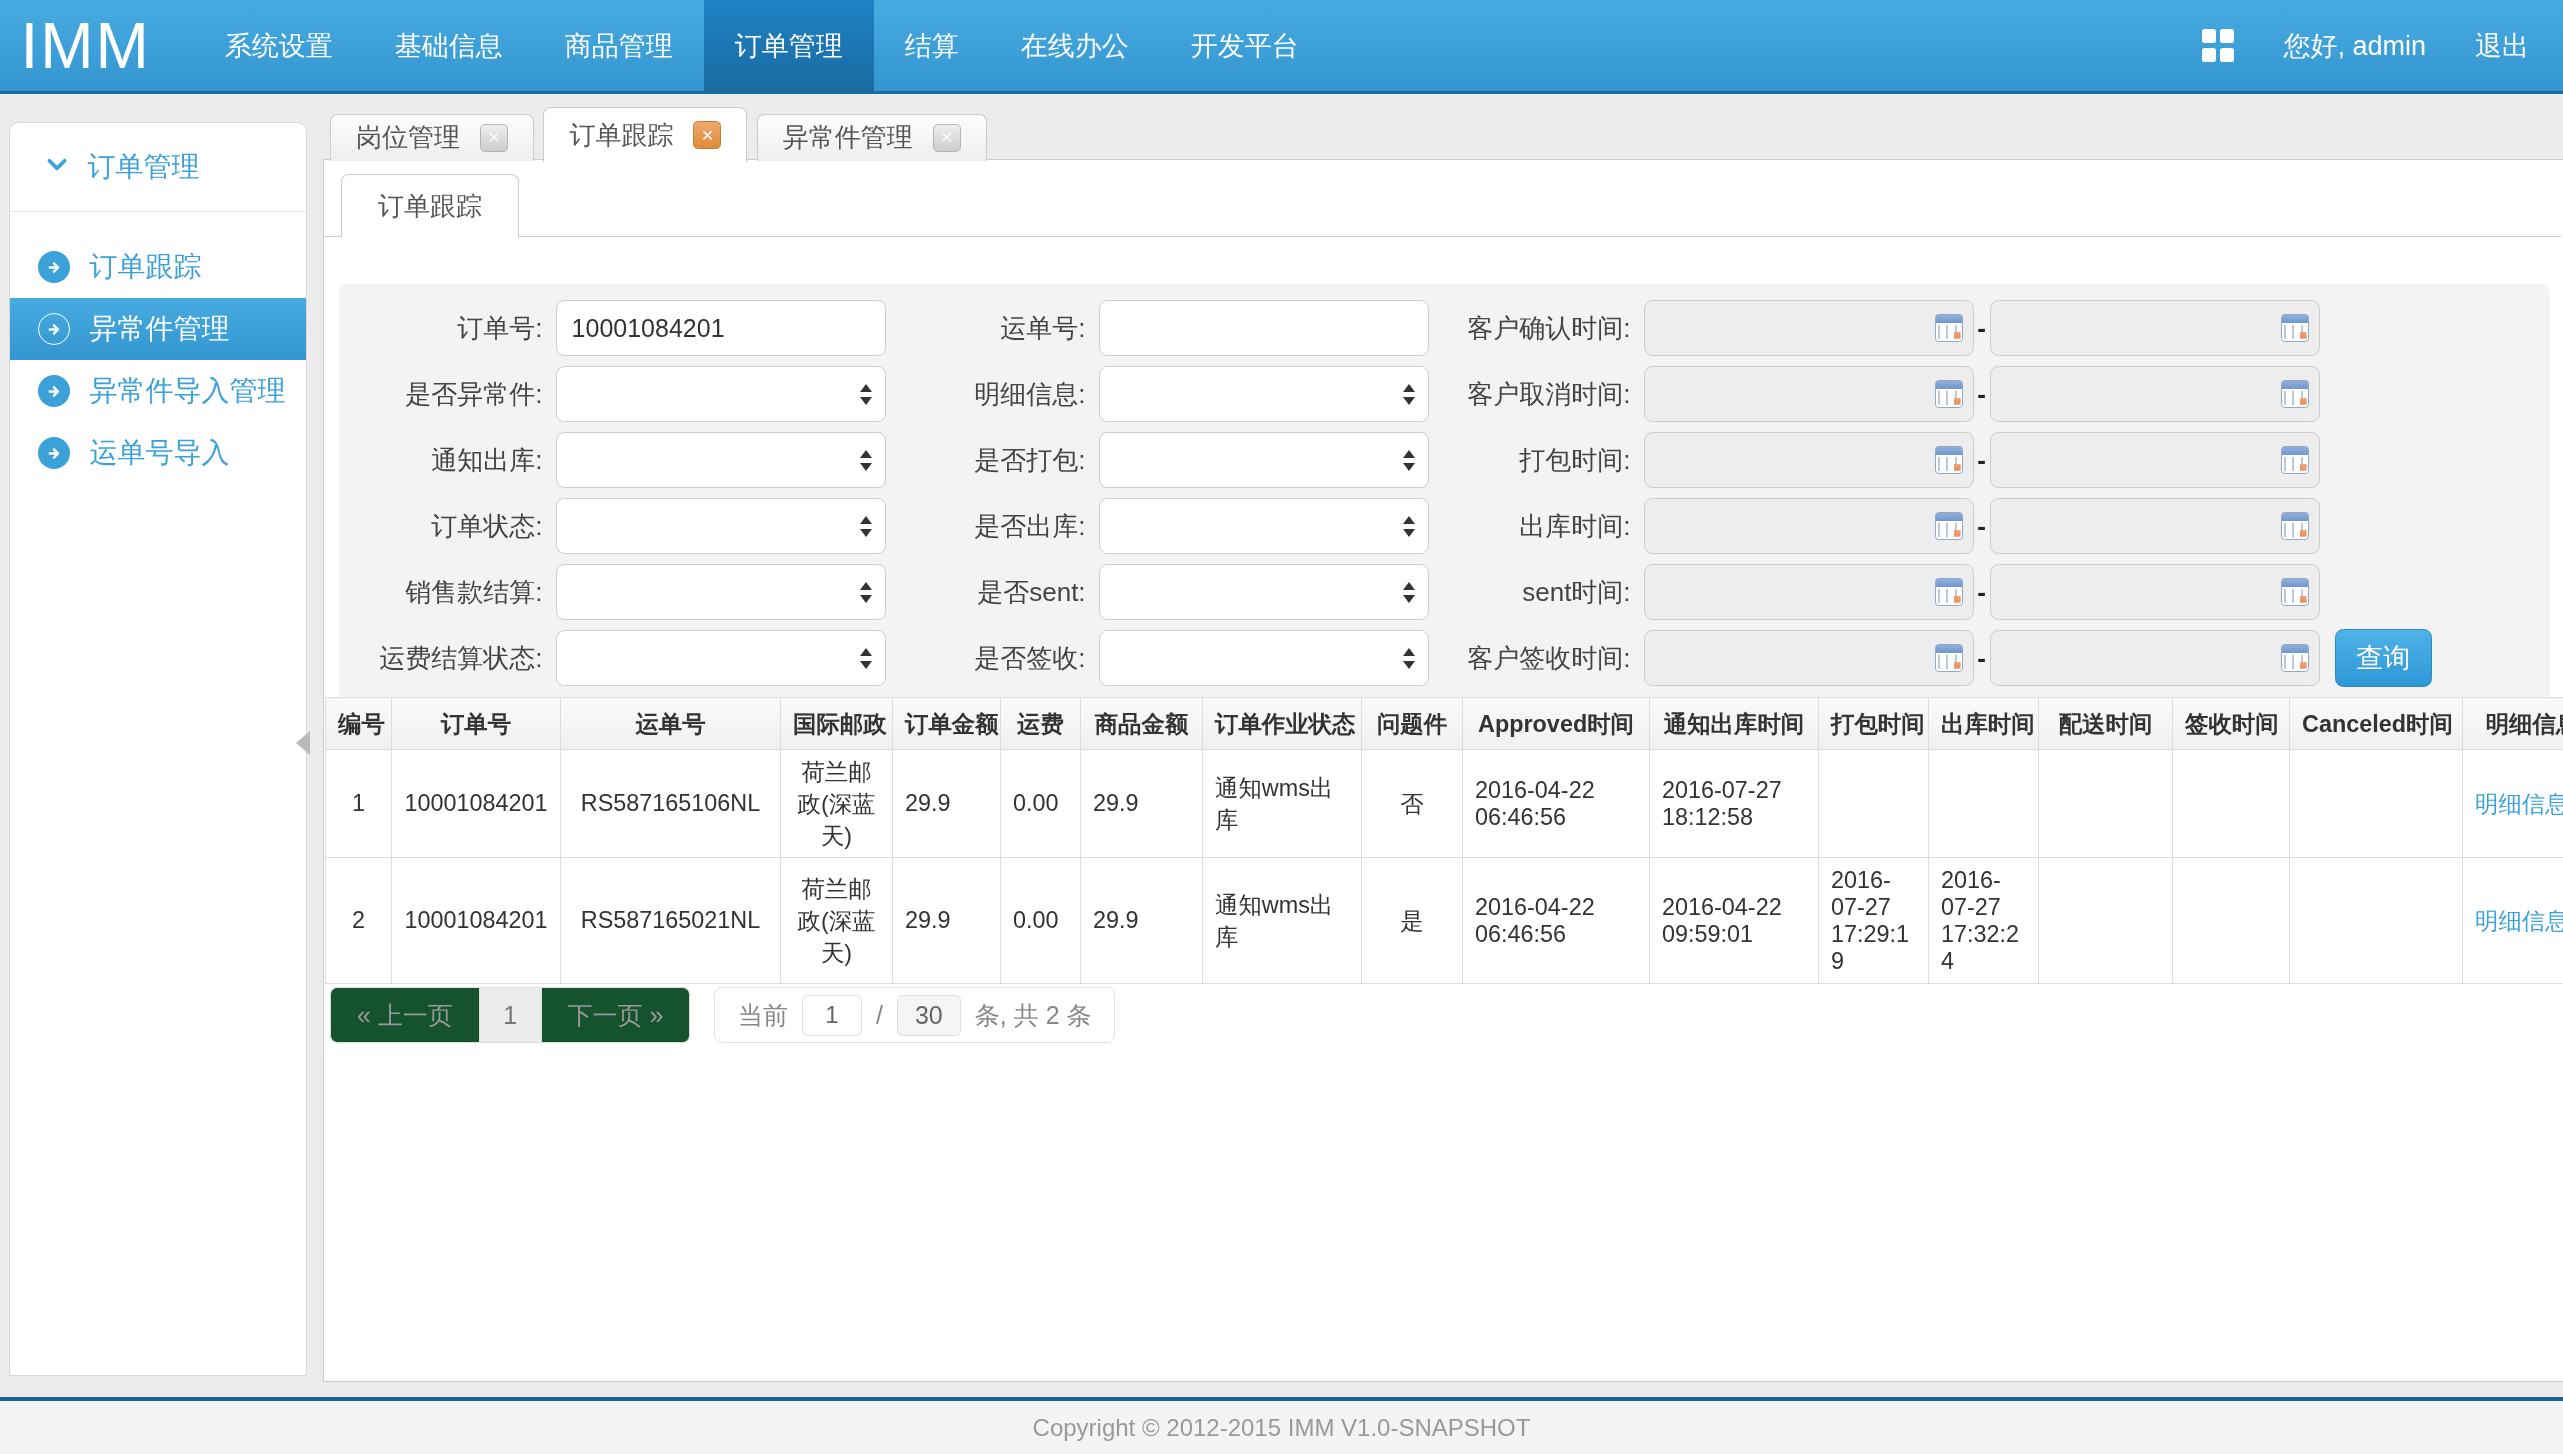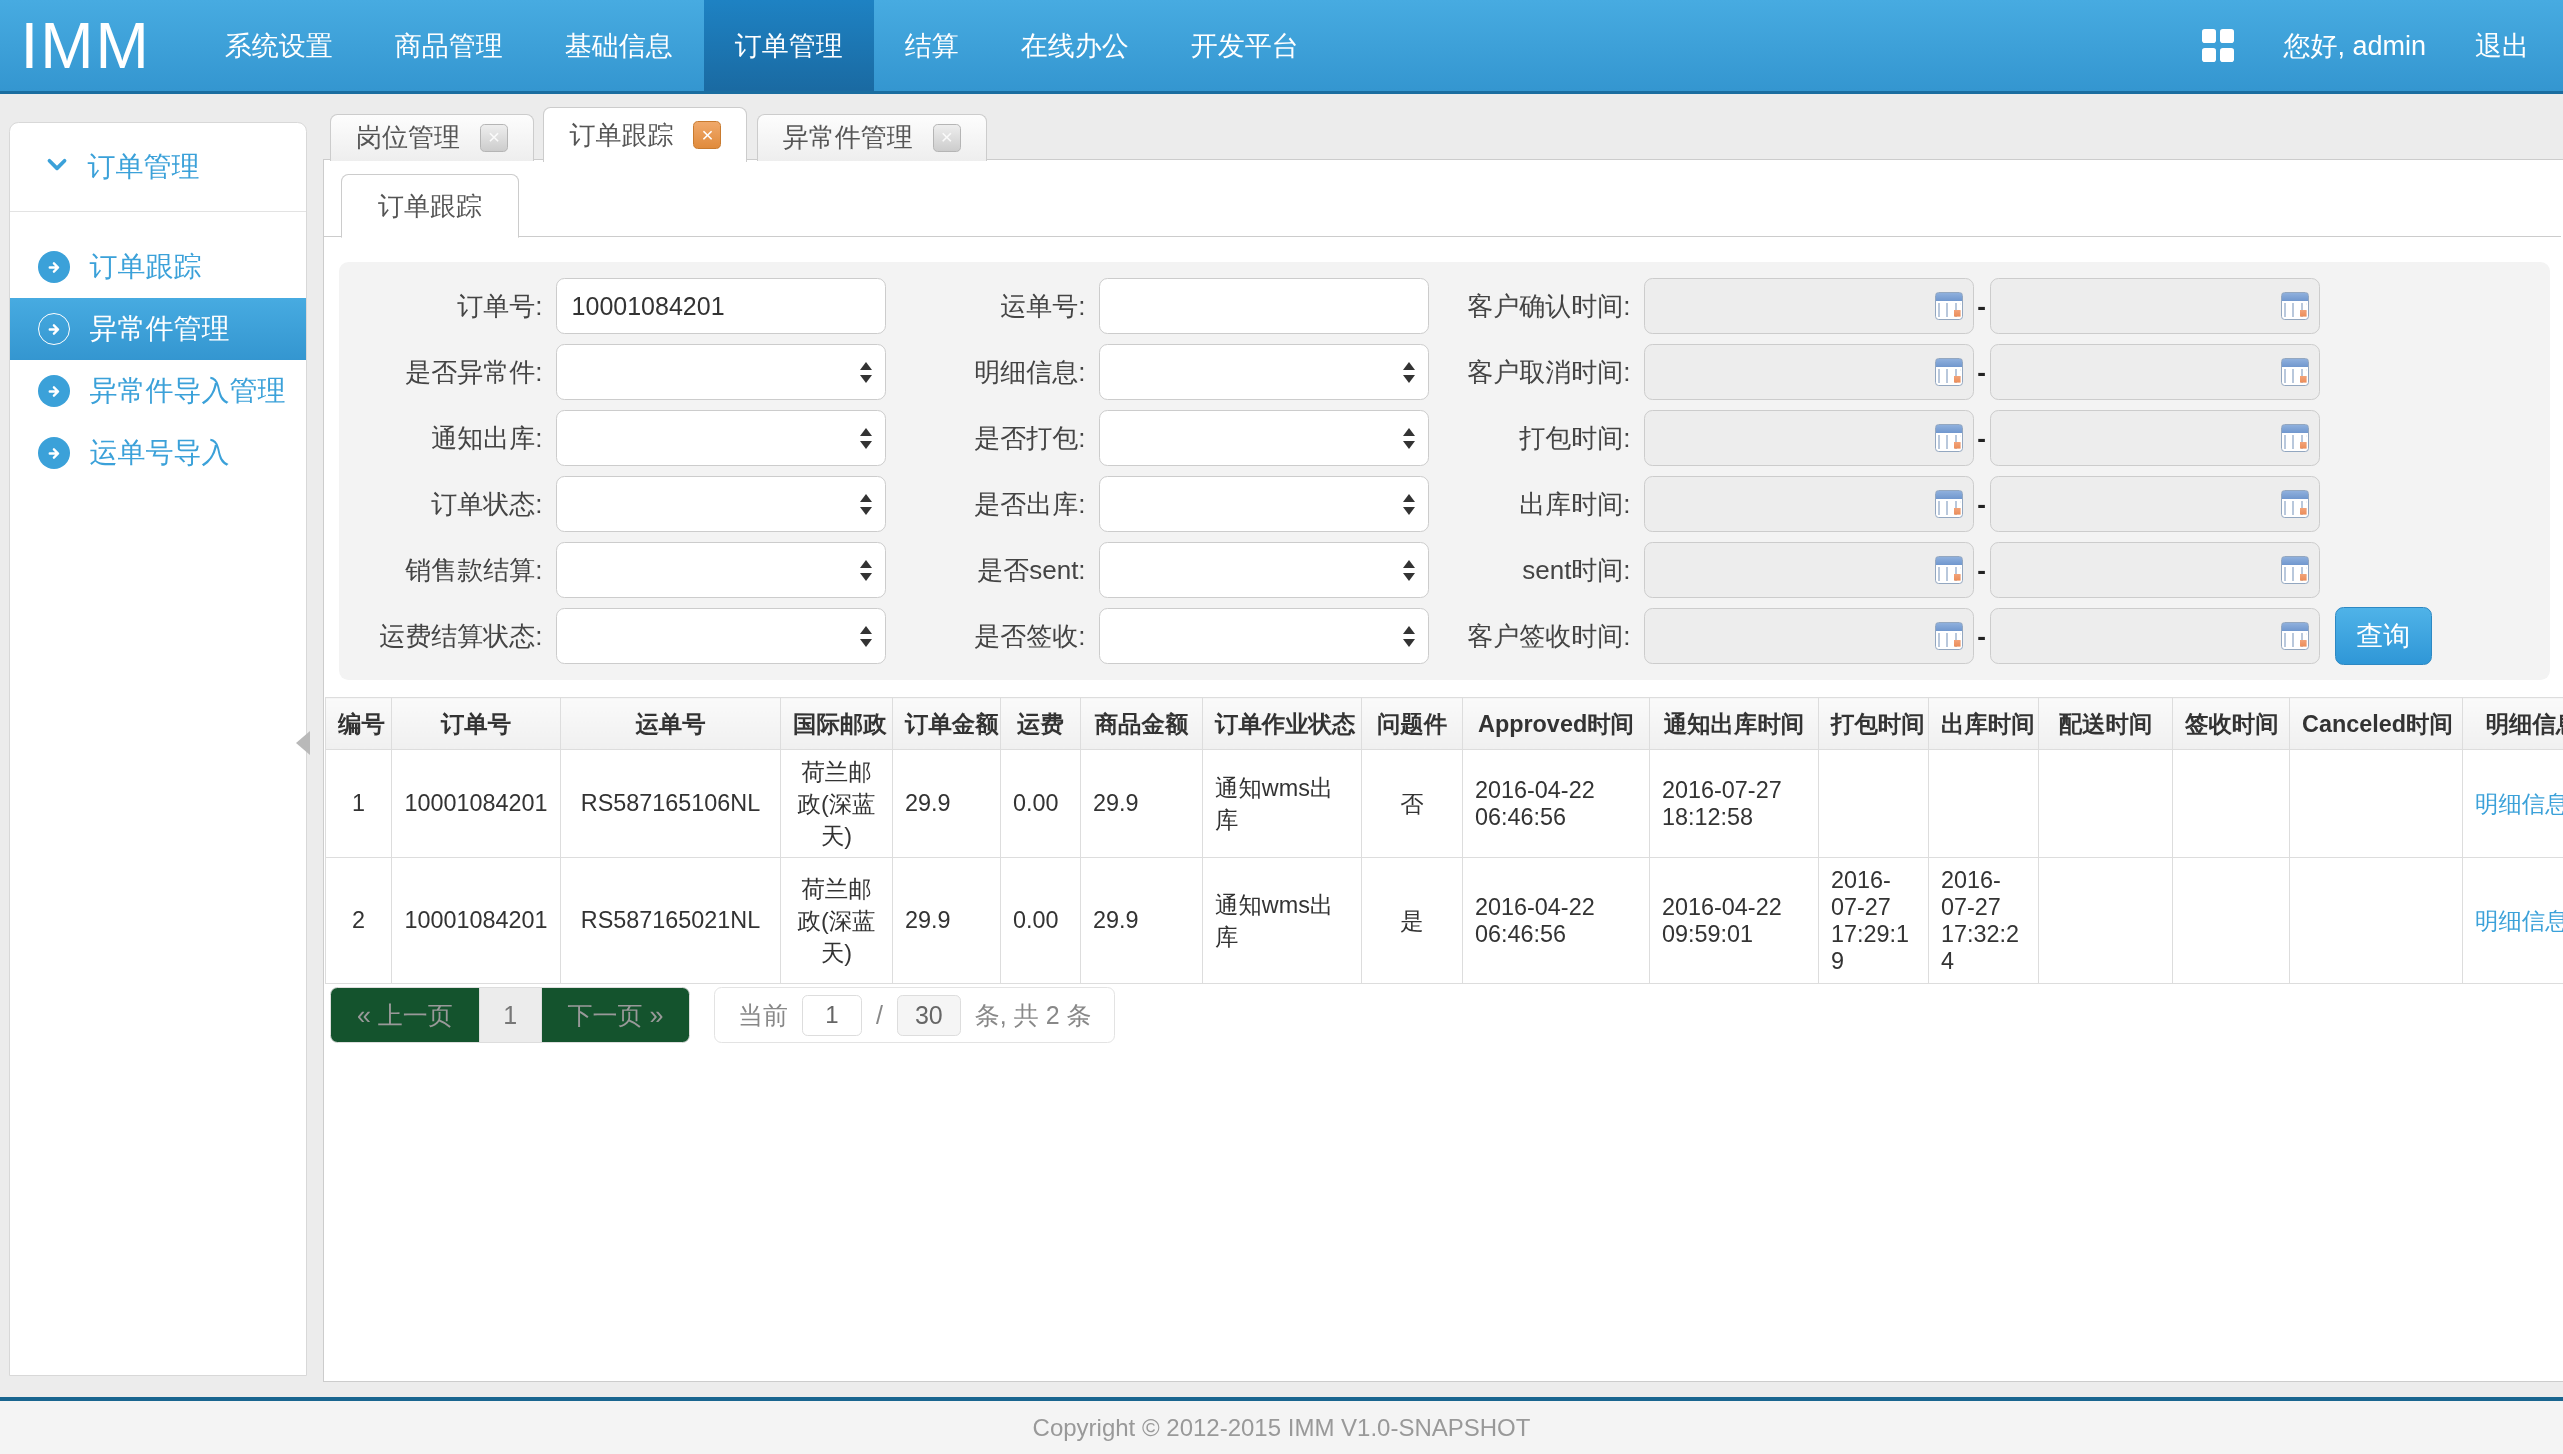--- a/index.html
+++ b/index.html
@@ -41,21 +41,21 @@
     border-radius:7.5px 7.5px 0 0;font-size:26px;color:#555;}
   .tab.active{margin-top:0;height:55px;background:#fff;position:relative;z-index:4;}
   .close-icon{width:28px;height:28px;border-radius:4.7px;display:flex;align-items:center;justify-content:center;
     font-size:20.6px;line-height:1;cursor:pointer;}
   .close-icon.gray{background:linear-gradient(#eee,#ccc);border:0.9px solid #b5b5b5;color:#fafafa;}
   .close-icon.orange{background:linear-gradient(#f0a96b,#e08b3c);border:0.9px solid #c97b2f;color:#fff;}
   .subtab-row{position:absolute;left:324px;top:174px;width:2237px;height:63px;border-bottom:0.9px solid #ccc;z-index:2;}
   .subtab{position:absolute;left:17px;top:0;height:64px;display:flex;align-items:center;padding:0 36px;cursor:pointer;
     background:#fff;border:0.9px solid #ccc;border-bottom:0.9px solid #fff;border-radius:7.5px 7.5px 0 0;font-size:26px;color:#555;}
   
-  .filter-panel{position:absolute;left:339px;top:262px;width:2211px;height:418px;background:#f3f3f3;
+  .filter-panel{position:absolute;left:339px;top:284px;width:2211px;height:418px;background:#f3f3f3;
     border-radius:9.4px;padding:11.2px 0 0 5.6px;z-index:1;}
   .f-row{display:flex;align-items:center;height:66px;}
   .f-label{text-align:right;padding-right:13px;font-size:26px;color:#444;flex:none;}
   .w1{width:211px;} .w2{width:213px;} .w3{width:215px;}
   .f-input{width:330px;height:56px;border:0.9px solid #ccc;border-radius:8.4px;background:#fff;
     font-size:25px;padding:0 15px;color:#333;font-family:inherit;}
   .f-select{width:330px;height:56px;border:0.9px solid #ccc;border-radius:8.4px;background:#fff;
     display:flex;align-items:center;justify-content:flex-end;padding-right:13px;cursor:pointer;}
   .spin{display:flex;flex-direction:column;gap:4.7px;align-items:center;}
   .spin .up{width:0;height:0;border-left:6.6px solid transparent;border-right:6.6px solid transparent;border-bottom:8.4px solid #333;}
@@ -99,22 +99,22 @@
   .footer{position:absolute;left:0;bottom:0;width:2563px;height:58px;background:#f4f4f4;
     border-top:4.7px solid #19658f;display:flex;align-items:center;justify-content:center;font-size:24px;color:#999;}
 </style>
 </head>
 <body>
 
 <div class="navbar">
   <div class="logo">IMM</div>
   <nav class="nav-menu">
     <a class="nav-item">系统设置</a>
+    <a class="nav-item">基础信息</a>
     <a class="nav-item">商品管理</a>
-    <a class="nav-item">基础信息</a>
     <a class="nav-item active">订单管理</a>
     <a class="nav-item">结算</a>
     <a class="nav-item">在线办公</a>
     <a class="nav-item">开发平台</a>
   </nav>
   <div class="nav-right">
     <div class="grid-icon">
       <i></i>
         <i></i>
         <i></i>

